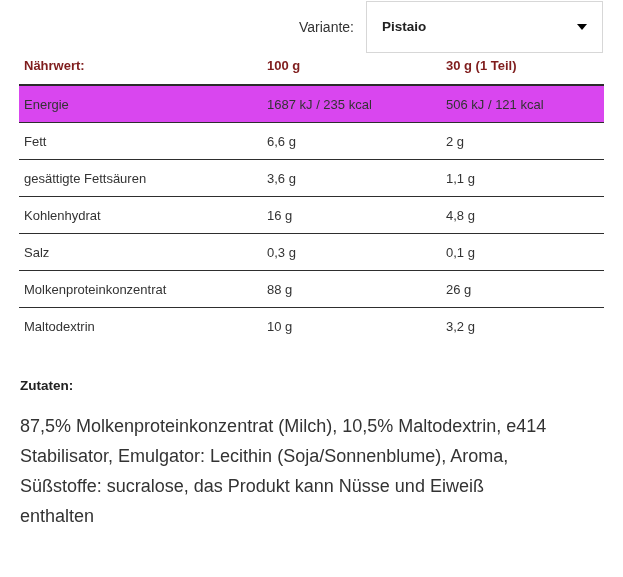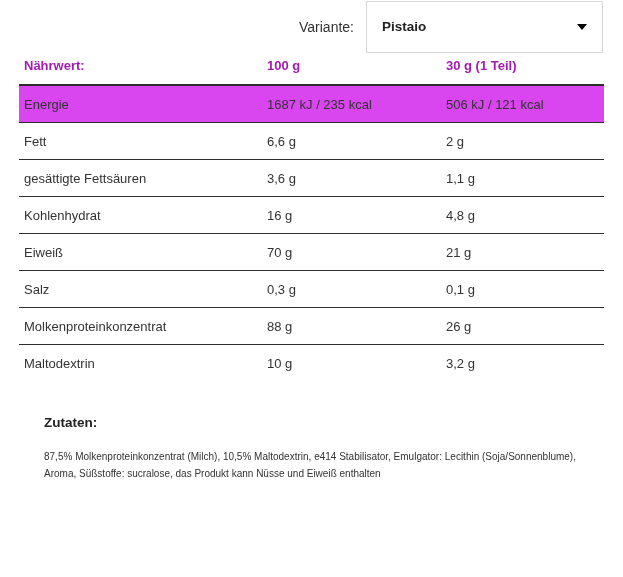--- a/index.html
+++ b/index.html
@@ -70,21 +70,21 @@
     table-layout: fixed;
   }
   table.nutrition col.c1 { width: 243px; }
   table.nutrition col.c2 { width: 179px; }
   table.nutrition col.c3 { width: 163px; }
 
   table.nutrition th {
     text-align: left;
     font-size: 13px;
     font-weight: bold;
-    color: #a21caf;
+    color: #7f1d1d;
     padding: 10px 0 11px 5px;
     border: none;
   }
   table.nutrition td {
     font-size: 13px;
     color: #333333;
     padding: 10px 0 10px 5px;
     border-top: 1px solid #2e2e2e;
     height: 16px;
     vertical-align: middle;
@@ -96,31 +96,30 @@
   tr.highlight + tr td {
     border-top: 1px solid #2e2e2e;
   }
   td.indent-1 { padding-left: 40px; }
   td.indent-2 { padding-left: 38px; }
 
   
   .ingredients {
     padding: 34px 20px 0 20px;
     box-sizing: border-box;
-    margin-left: 24px;
   }
   .ingredients-title {
     font-size: 13.5px;
     font-weight: bold;
     color: #222222;
     margin-bottom: 18px;
   }
   .ingredients-text {
-    font-size: 10px;
-    line-height: 17px;
+    font-size: 18px;
+    line-height: 30px;
     color: #333333;
     max-width: 540px;
   }
 </style>
 </head>
 <body>
 
 <div class="variant-bar">
   <span class="variant-label">Variante:</span>
   <div class="variant-select">
@@ -158,25 +157,20 @@
           <td class="indent-1">gesättigte Fettsäuren</td>
           <td>3,6 g</td>
           <td>1,1 g</td>
         </tr>
         <tr>
           <td>Kohlenhydrat</td>
           <td>16 g</td>
           <td>4,8 g</td>
         </tr>
         <tr>
-          <td>Eiweiß</td>
-          <td>70 g</td>
-          <td>21 g</td>
-        </tr>
-        <tr>
           <td>Salz</td>
           <td>0,3 g</td>
           <td>0,1 g</td>
         </tr>
         <tr>
           <td>Molkenproteinkonzentrat</td>
           <td>88 g</td>
           <td>26 g</td>
         </tr>
         <tr>

